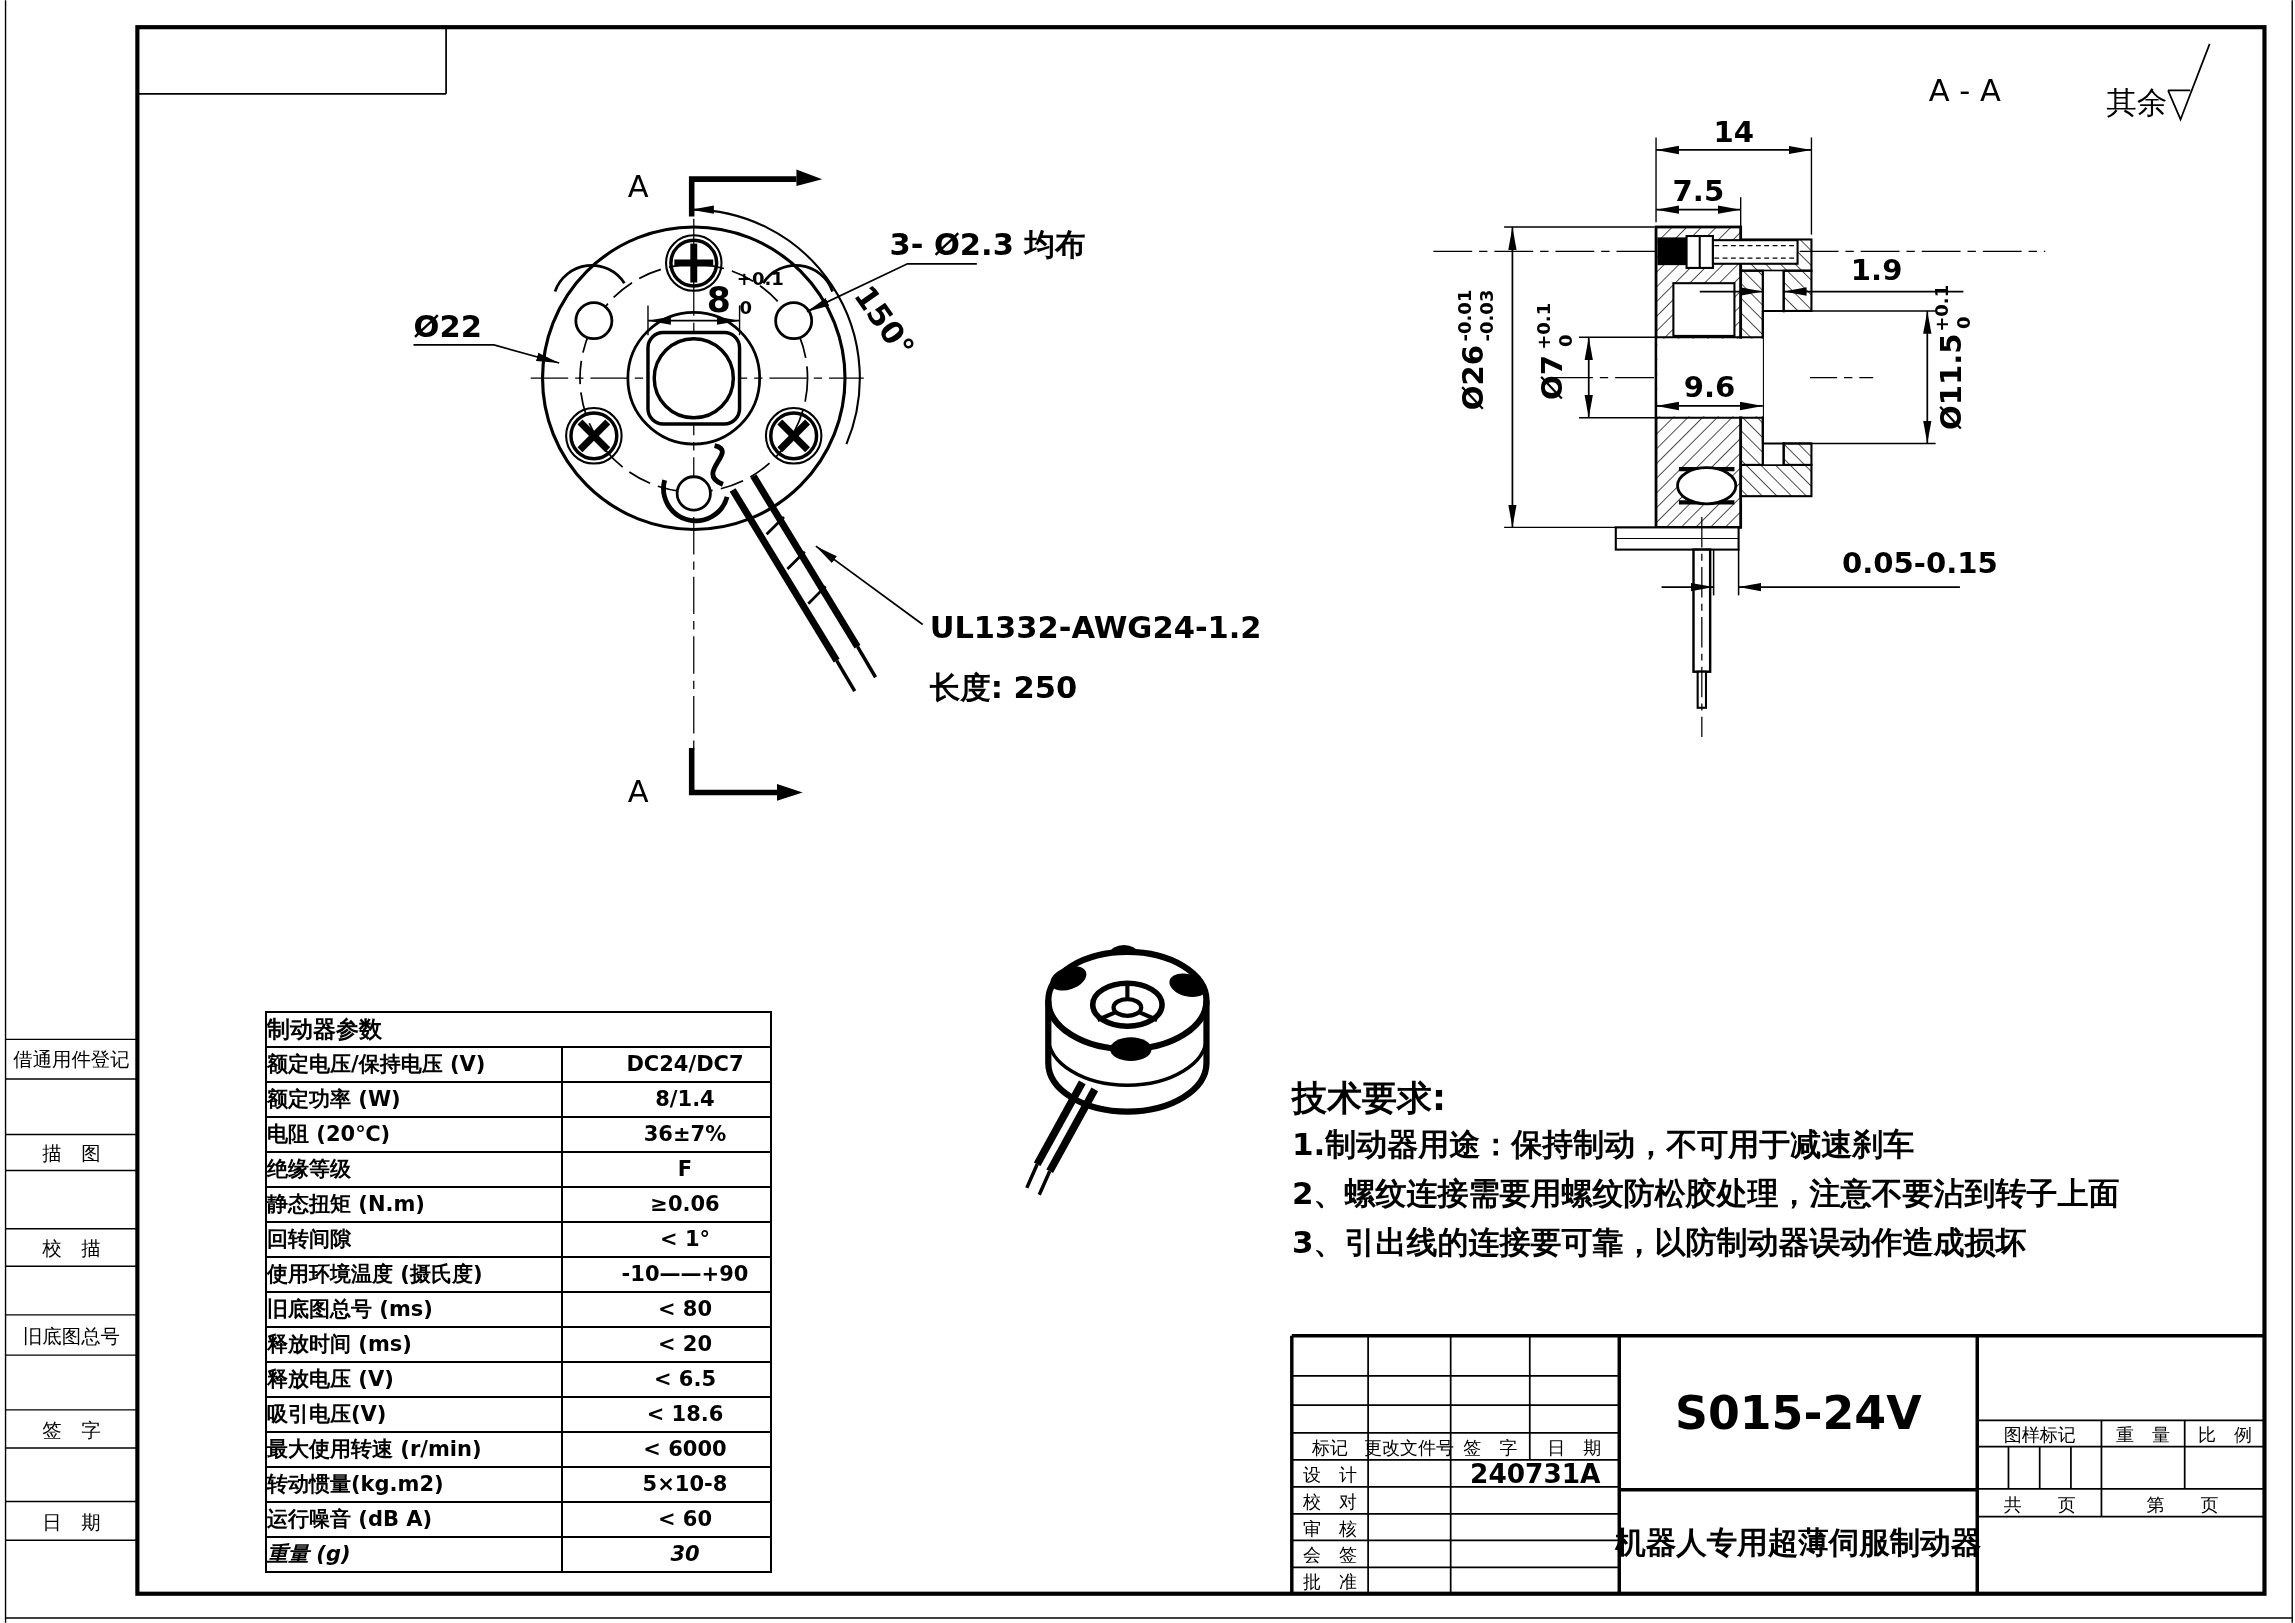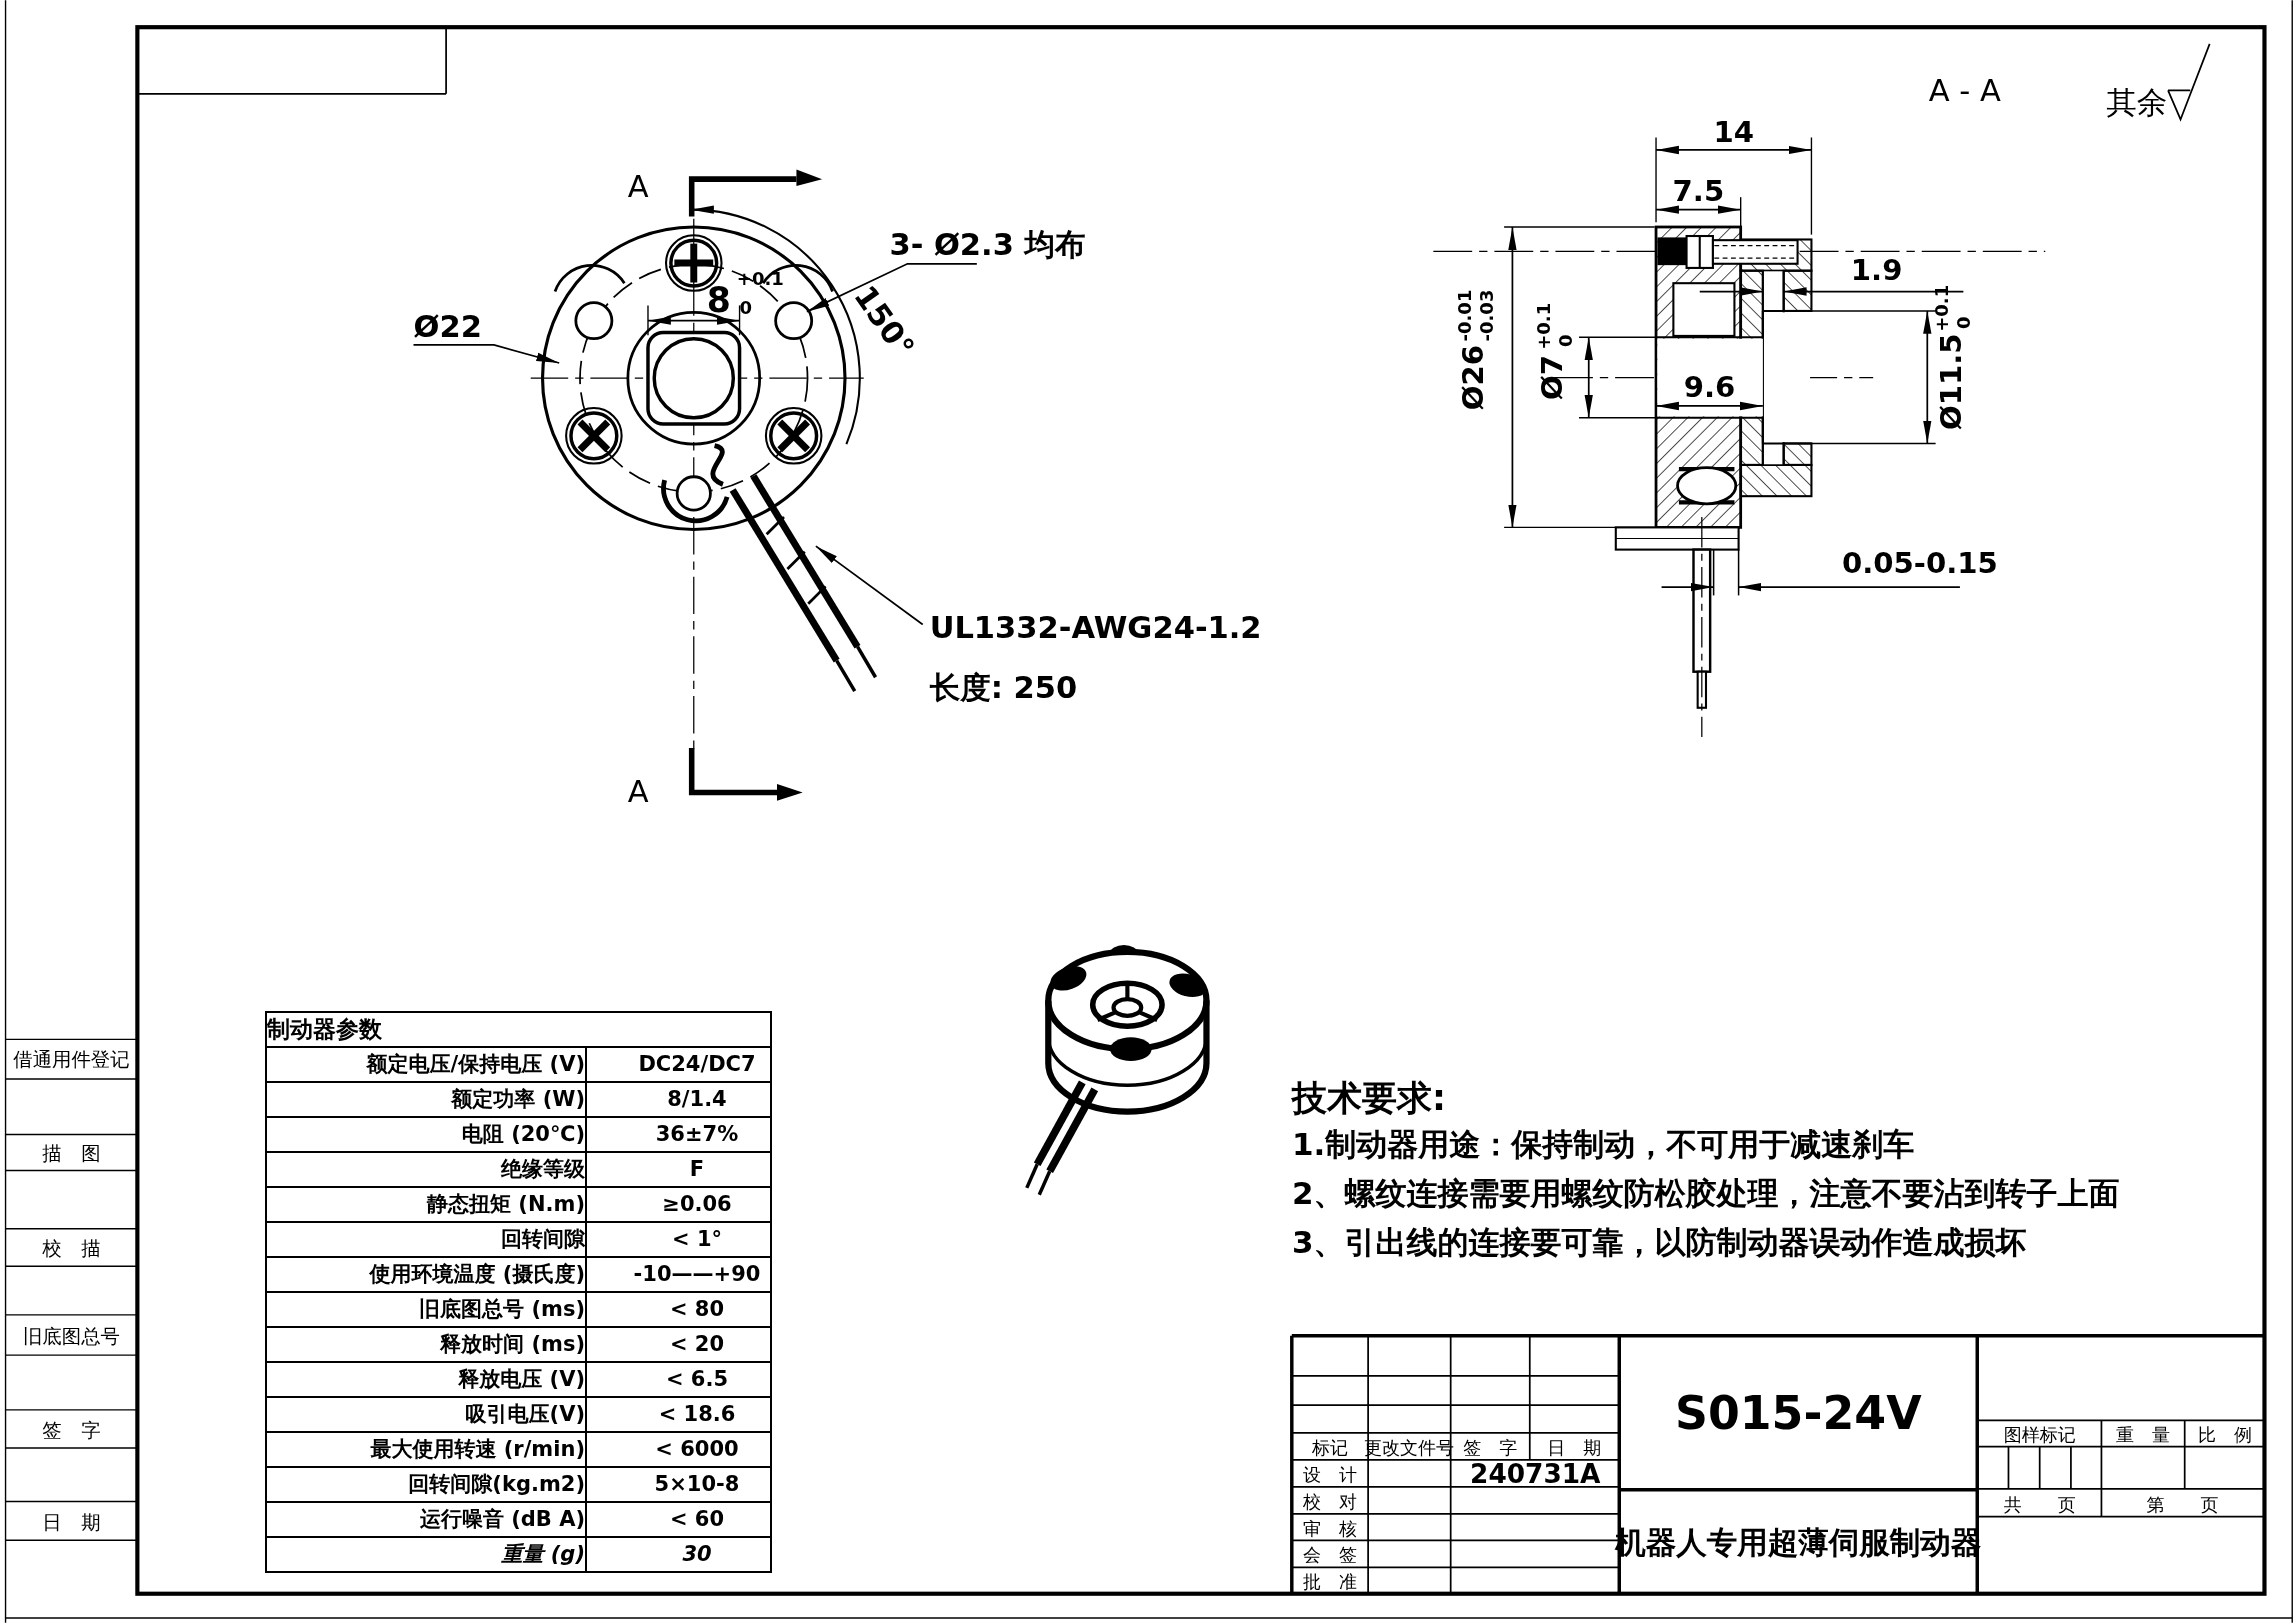--- a/index.html
+++ b/index.html
@@ -16,21 +16,21 @@
   .sideT{font-size:28px;font-weight:400;}
   .signT{font-size:38px;font-weight:700;}
   .bigT{font-size:66px;font-weight:700;}
   .nameT{font-size:44px;font-weight:700;}
   
   .ptable{position:absolute;left:265px;top:1011px;width:507px;border:2.8px solid #000;
           box-sizing:border-box;font-weight:700;font-size:21px;background:#fff;}
   .pt-title{height:33px;line-height:33px;border-bottom:2.1px solid #000;text-align:left;font-size:23px;}
   .pt-row{display:flex;height:33px;border-bottom:2.1px solid #000;}
   .pt-row:last-child{border-bottom:none;font-style:italic;}
-  .pt-l{width:294px;border-right:2.1px solid #000;text-align:right;line-height:33px;padding-left:24px;}
+  .pt-l{width:294px;border-right:2.1px solid #000;text-align:left;line-height:33px;}
   .pt-v{flex:1;text-align:center;line-height:33px;padding-left:37px;}
   
   .techreq{position:absolute;left:1292px;top:1075px;font-weight:700;white-space:nowrap;}
   .tr-title{font-size:35px;height:49px;}
   .tr-item{font-size:31px;height:49px;}
 </style>
 </head>
 <body>
 
 <div id="sheet">
@@ -415,21 +415,21 @@
       </div>
   <div class="pt-row">
         <div class="pt-l">吸引电压(V)</div>
         <div class="pt-v">&lt; 18.6</div>
       </div>
   <div class="pt-row">
         <div class="pt-l">最大使用转速 (r/min)</div>
         <div class="pt-v">&lt; 6000</div>
       </div>
   <div class="pt-row">
-        <div class="pt-l">回转间隙(kg.m2)</div>
+        <div class="pt-l">转动惯量(kg.m2)</div>
         <div class="pt-v">5×10-8</div>
       </div>
   <div class="pt-row">
         <div class="pt-l">运行噪音 (dB A)</div>
         <div class="pt-v">&lt; 60</div>
       </div>
   <div class="pt-row">
         <div class="pt-l">重量 (g)</div>
         <div class="pt-v">30</div>
       </div>

